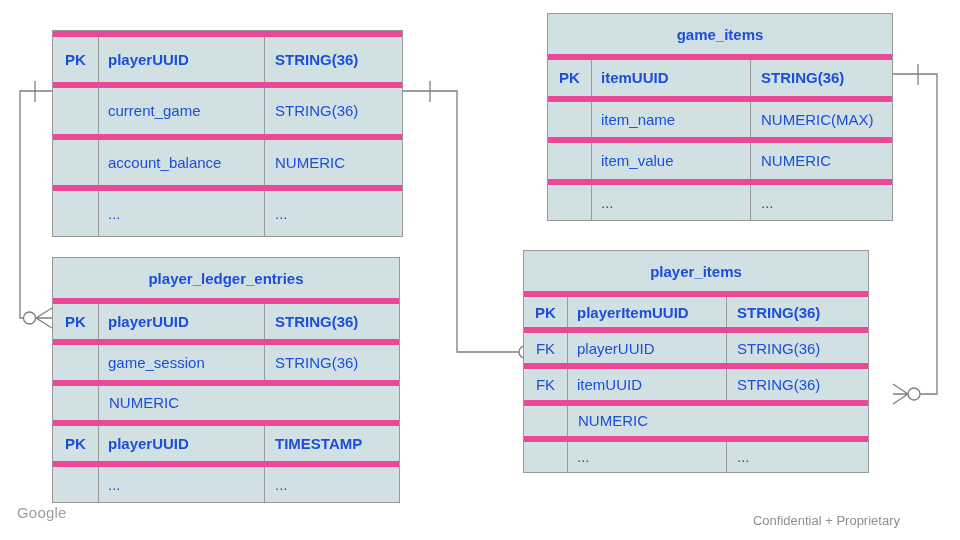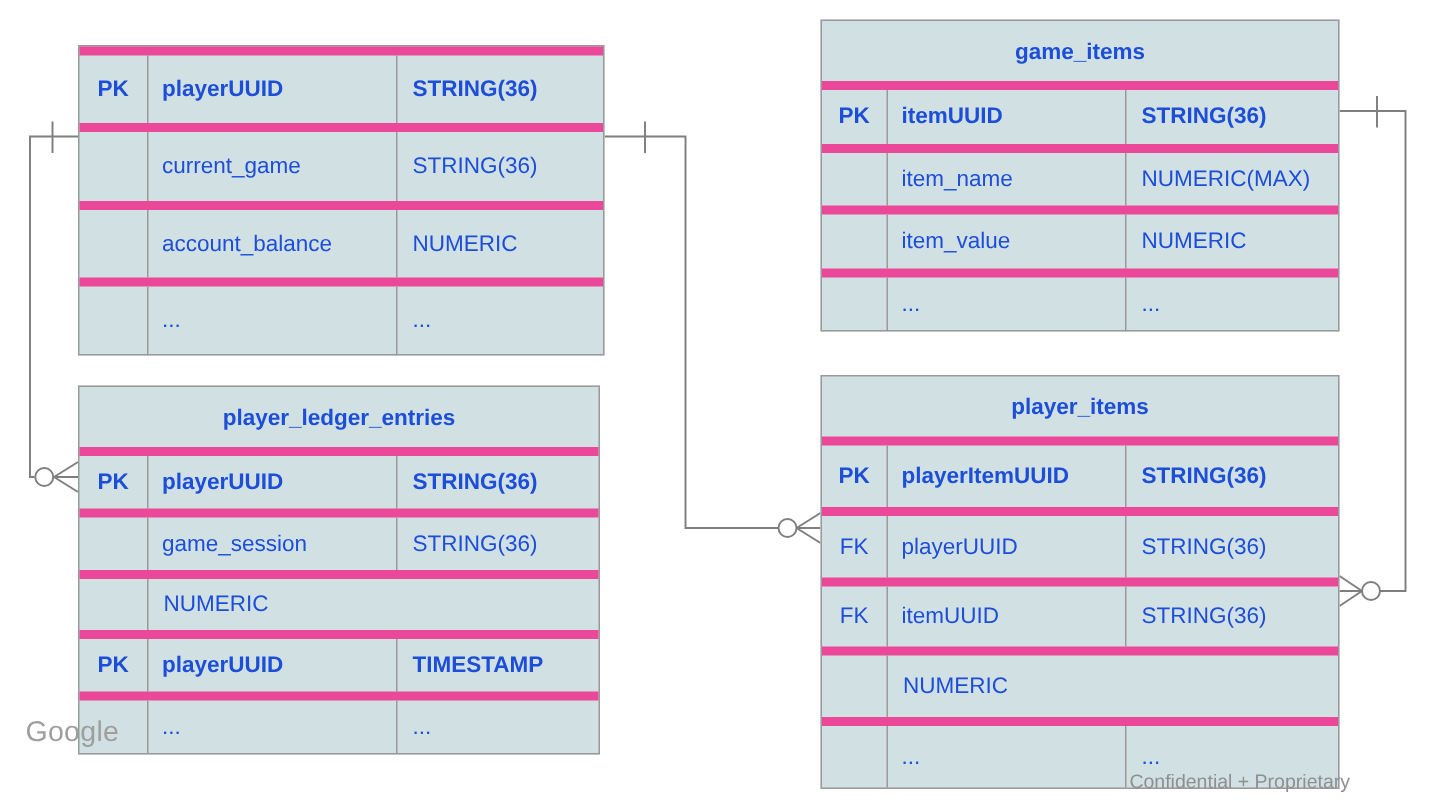--- a/index.html
+++ b/index.html
@@ -64,22 +64,22 @@
   .cols-left .cell.key  { width: 46px; flex: 0 0 46px; }
   .cols-left .cell.name { width: 166px; flex: 0 0 166px; }
   .cols-right .cell.key  { width: 44px; flex: 0 0 44px; }
   .cols-right .cell.name { width: 159px; flex: 0 0 159px; }
 
   .connectors path, .connectors line { stroke: #7f7f7f; stroke-width: 1.3; fill: none; }
   .connectors circle { stroke: #7f7f7f; stroke-width: 1.3; fill: #ffffff; }
 
   .google-logo {
     position: absolute;
-    left: 17px; top: 478px;
-    font-size: 19px;
+    left: 17px; top: 504px;
+    font-size: 15px;
     letter-spacing: 0.2px;
     color: #9e9e9e;
     font-weight: 500;
   }
   .footer-note {
     position: absolute;
     right: 60px; top: 513px;
     font-size: 13px;
     color: #8f8f8f;
   }
@@ -187,21 +187,21 @@
           <div class="cell type">NUMERIC</div>
         </div>
         <div class="trow">
           <div class="cell key"></div>
           <div class="cell name">...</div>
           <div class="cell type">...</div>
         </div>
       </div>
   </div>
 
-  <div class="tbl cols-right" style="left:547px; top:250px; width:346px; height:276px">
+  <div class="tbl cols-right" style="left:523px; top:250px; width:346px; height:223px">
     <div class="tbl-header">player_items</div>
     <div class="tbl-body">
         <div class="trow bold">
           <div class="cell key">PK</div>
           <div class="cell name">playerItemUUID</div>
           <div class="cell type">STRING(36)</div>
         </div>
         <div class="trow">
           <div class="cell key">FK</div>
           <div class="cell name">playerUUID</div>

